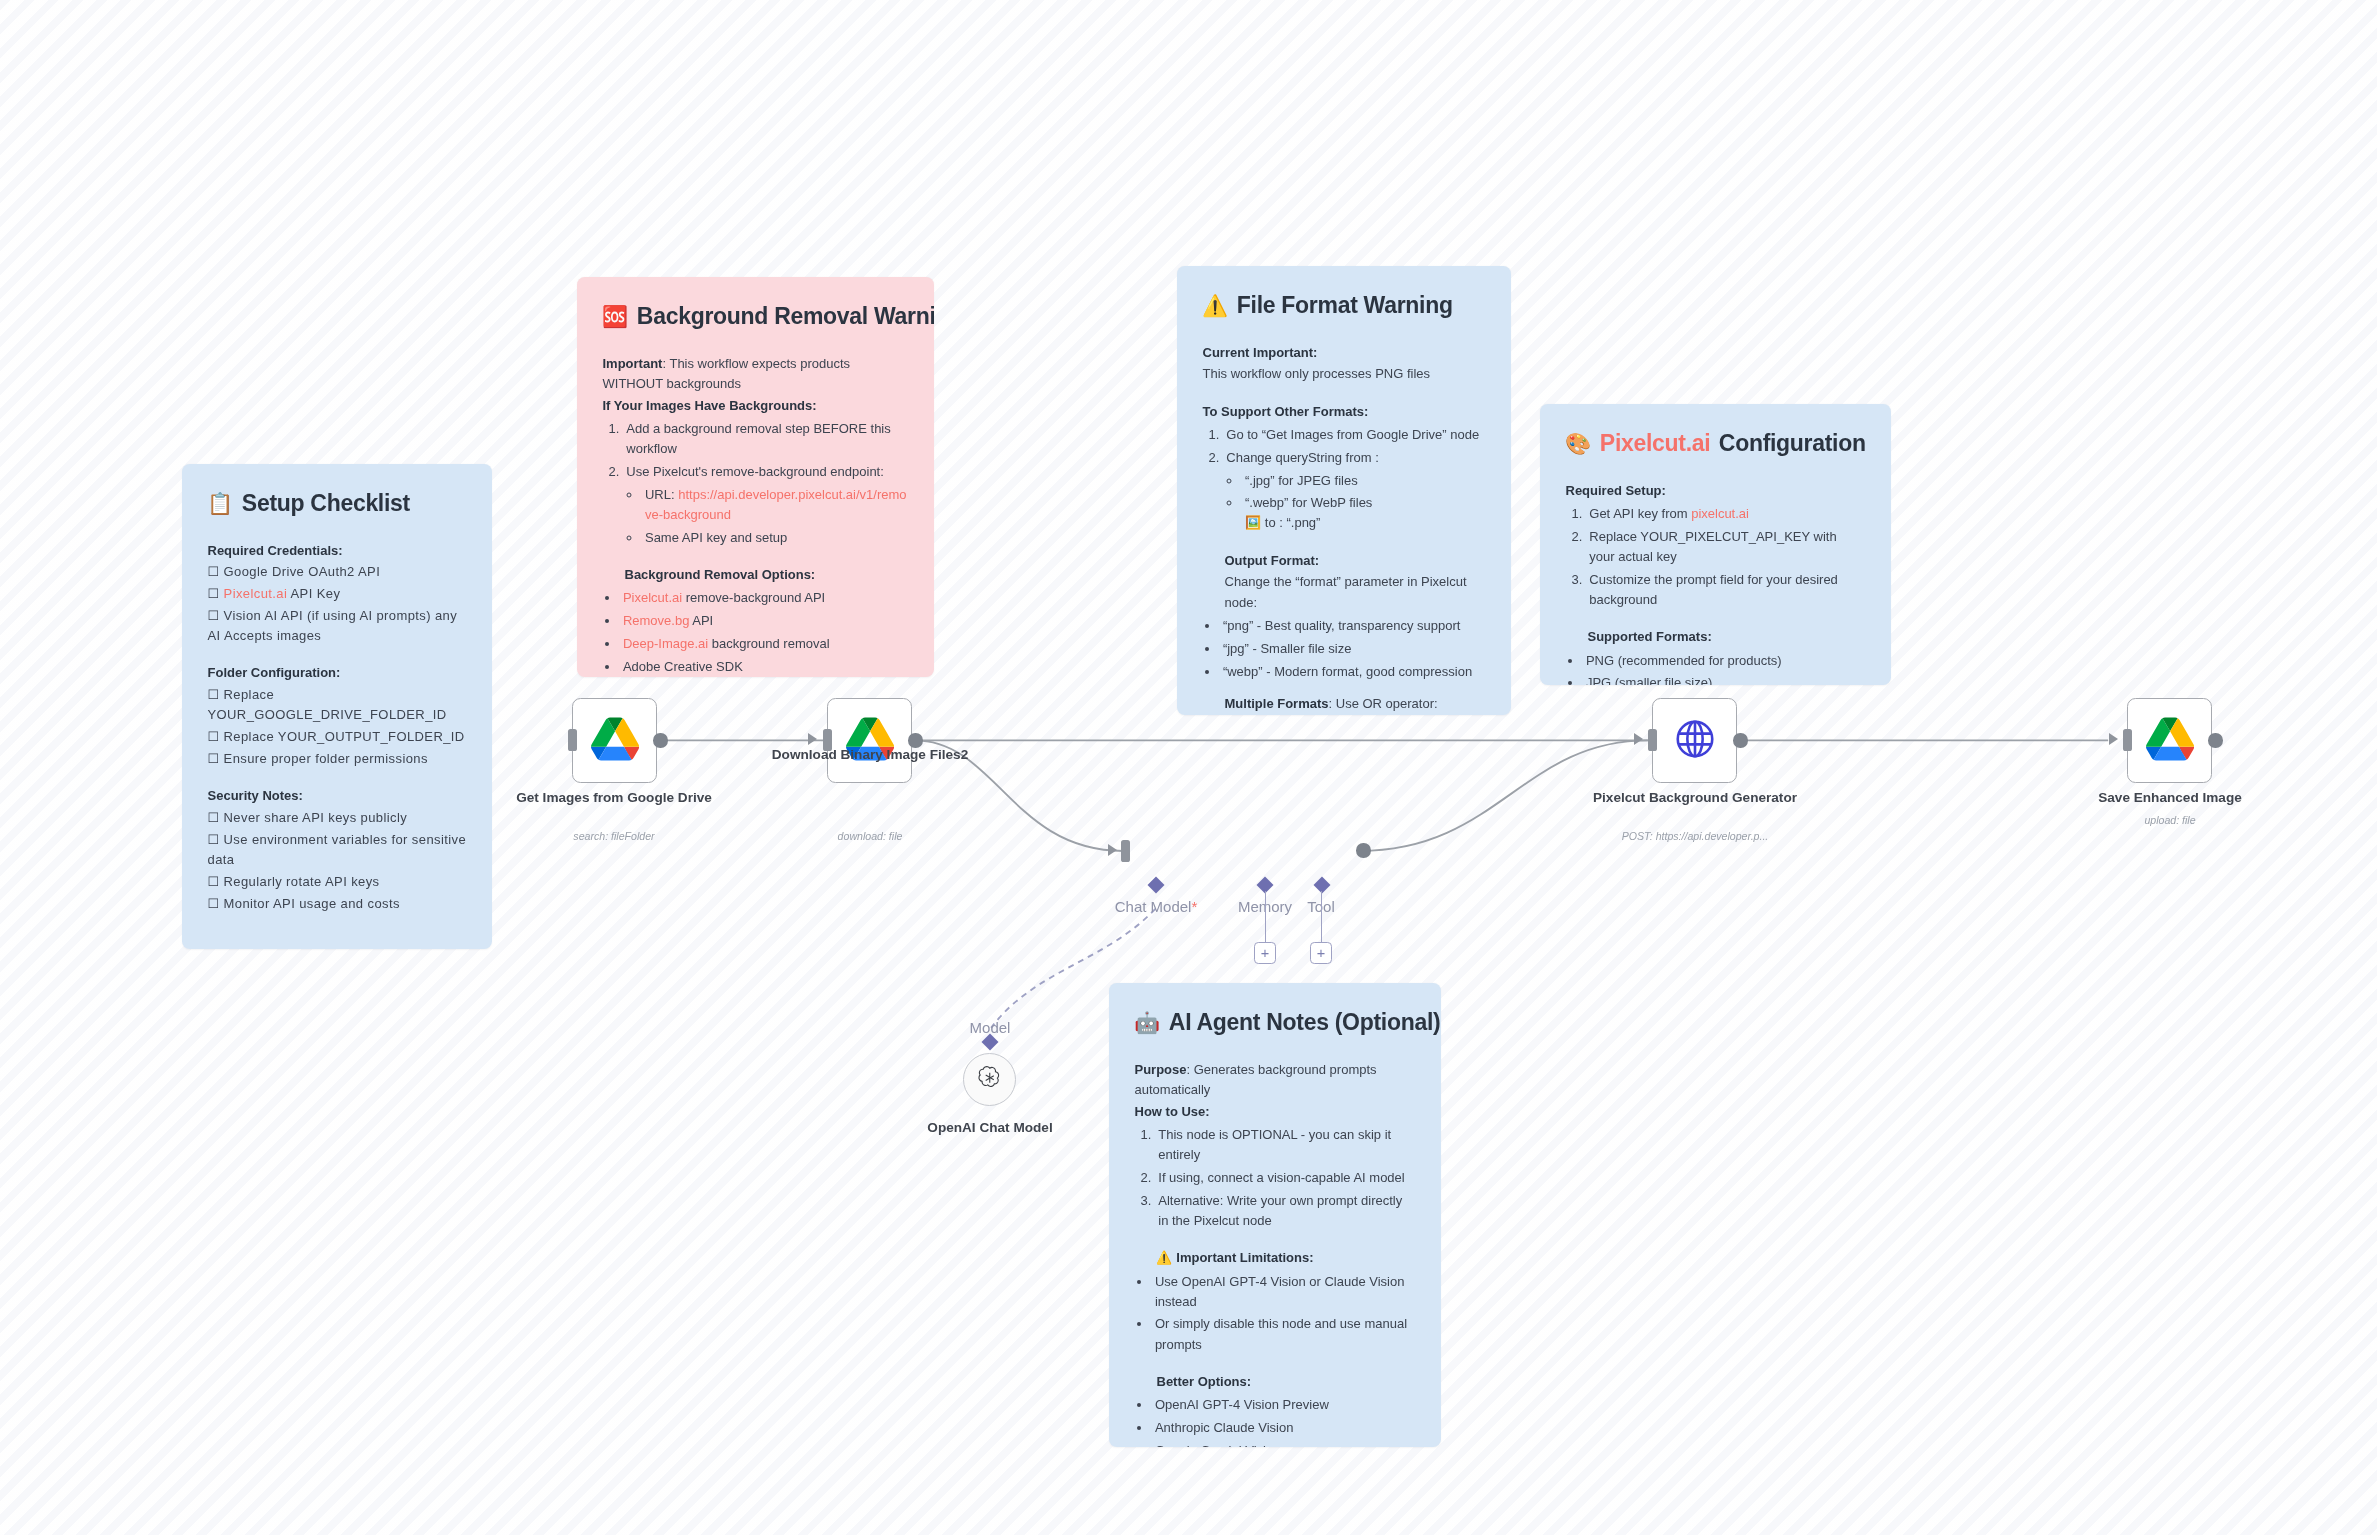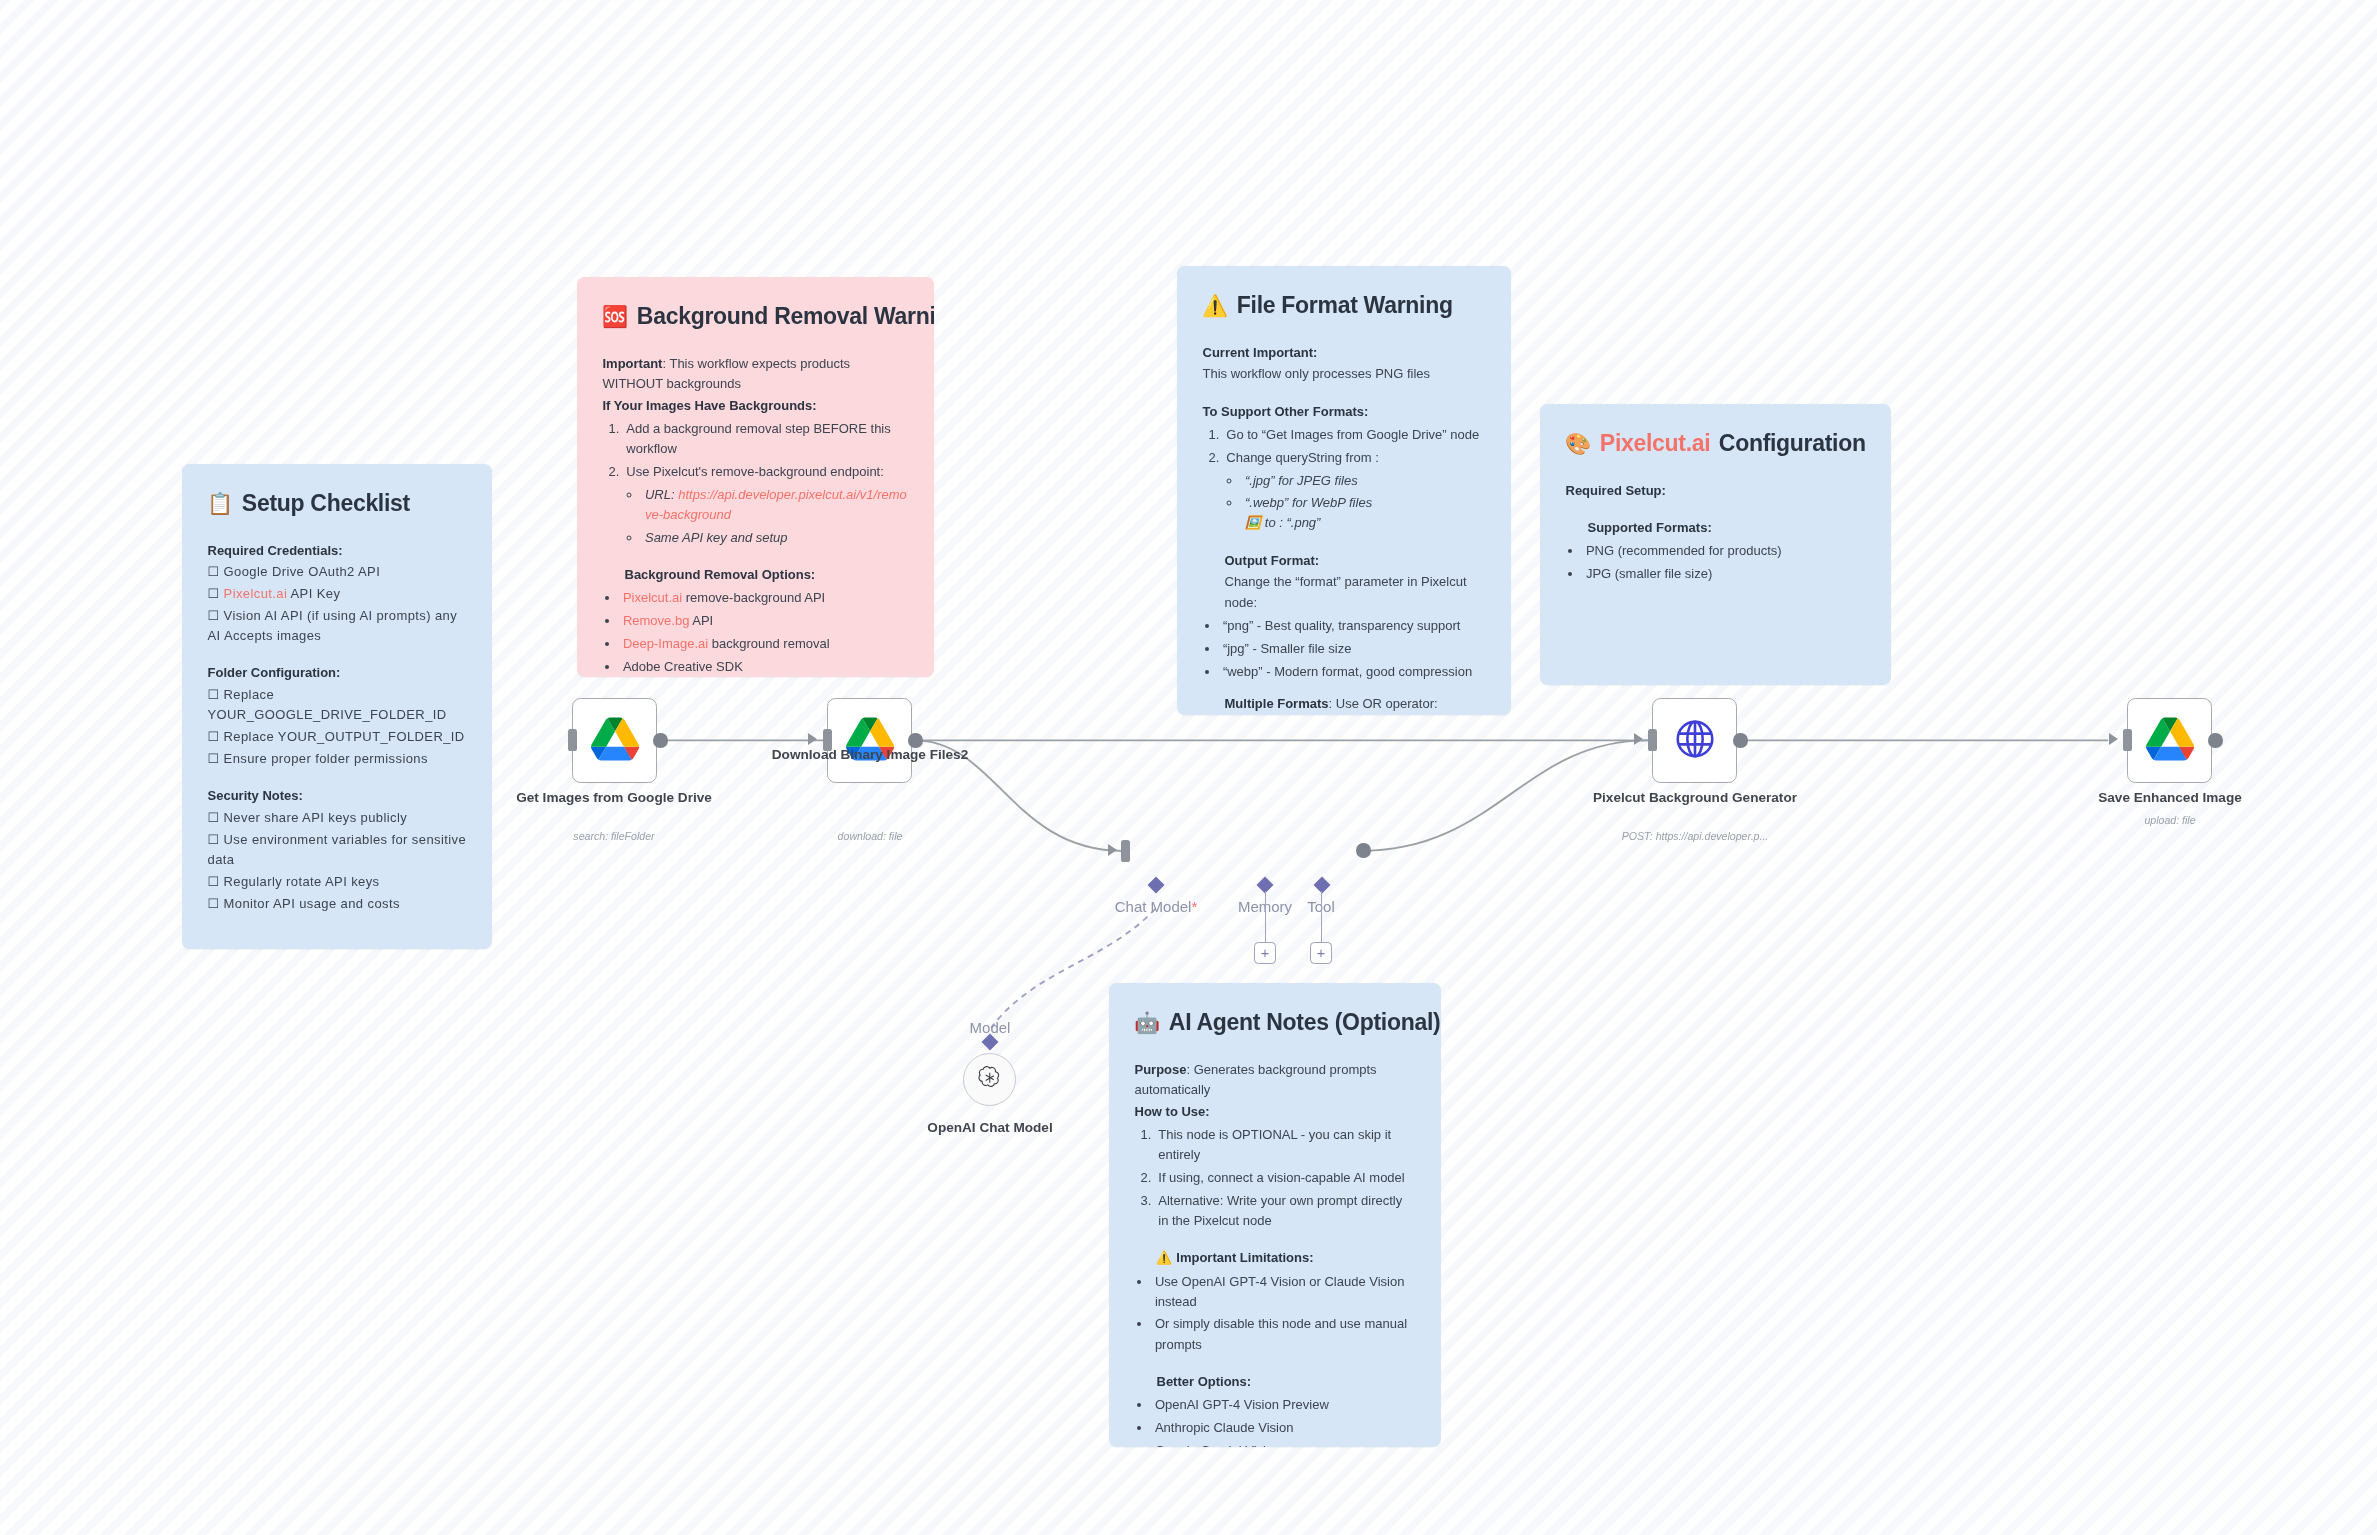--- a/index.html
+++ b/index.html
@@ -39,21 +39,21 @@
   .sticky h2 .emo { font-size:21px; line-height:1; }
   .sticky h3 { font-size:13px; font-weight:700; color:#2b3440; margin-top:17px; margin-bottom:1.7px;}
   .sticky h3:first-of-type { margin-top:0; }
   .sticky p { margin-bottom:1.7px; }
   .sticky b { font-weight:700; color:#2b3440; }
   .sticky .lnk { color:#f5726a; }
   .sticky .lnk.wrapurl { word-break:break-all; }
   .sticky ul { margin: 3.4px 0 0 17px; }
   .sticky ol { margin: 3.4px 0 0 20.4px; }
   .sticky li { margin-bottom: 2.6px; padding-left:3.4px;}
-  .sticky ul ul, .sticky ol ul { margin-left: 15.3px; margin-top:2.6px;font-style:italic;}
+  .sticky ul ul, .sticky ol ul { margin-left: 15.3px; margin-top:2.6px;}
   .sticky .chk { letter-spacing:0.4px; }
   .sticky .indent { margin-left: 22px; }
 
   
   .node {
     position:absolute;
     background:#fff;
     border:1.4px solid #a7aab0;
     border-radius: 8.5px;
     display:flex; align-items:center; justify-content:center;
@@ -329,20 +329,25 @@
     <p class="indent" style="margin-top:12px"><b>Multiple Formats</b><span>: Use OR operator: “mimeType='image/png' or mimeType='image/jpeg'”</span></p>
   </div>
 
   <div class="sticky blue" style="left:1540px; top:404px; width:351px; height:281px;">
     <h2>
       <span class="emo">🎨</span>
       <span class="lnk">Pixelcut.ai</span>
       <span>Configuration</span>
     </h2>
     <h3>Required Setup:</h3>
+    <ol>
+      <li><span>Get API key from </span><span class="lnk">pixelcut.ai</span></li>
+      <li>Replace YOUR_PIXELCUT_API_KEY with your actual key</li>
+      <li>Customize the prompt field for your desired background</li>
+    </ol>
     <h3 class="indent">Supported Formats:</h3>
     <ul>
       <li>PNG (recommended for products)</li>
       <li>JPG (smaller file size)</li>
 
     </ul>
   </div>
 
   <div class="sticky blue" style="left:1109px; top:983px; width:332px; height:464px;">
     <h2>

